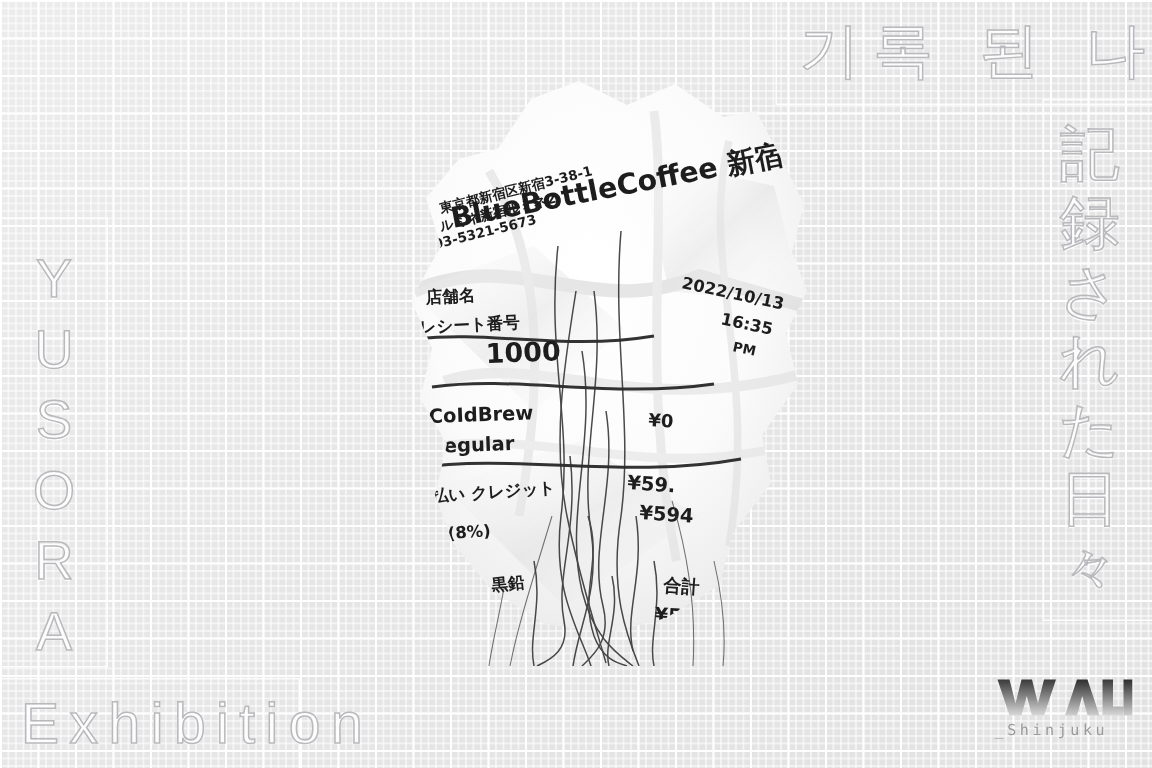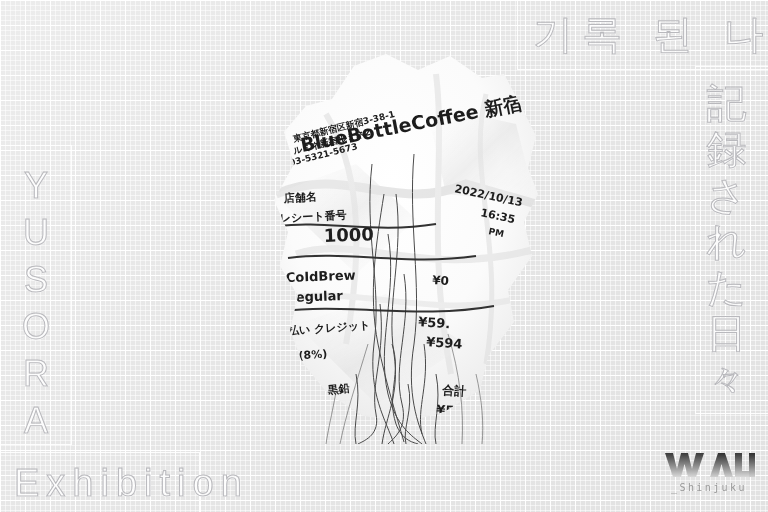--- a/index.html
+++ b/index.html
@@ -68,21 +68,21 @@
   #date-line{font-size:19px;font-weight:700;letter-spacing:-.2px;white-space:nowrap;line-height:1;}
   #date-line .sat{font-size:14px;font-weight:700;letter-spacing:0;}
   #date-line .jp{font-size:16px;font-weight:700;}
   #venue-line{font-size:9px;font-weight:700;letter-spacing:.4px;margin-top:6px;white-space:nowrap;color:#2a2a2a;}
 
   
   #wall-logo{position:absolute;left:663px;top:452px;width:92px;}
   #wall-mark{height:26px;display:block;}
   #wall-sub{
     font-size:10px;letter-spacing:2.4px;color:#9a9a9a;
-    margin-top:4px;text-align:center;white-space:nowrap;
+    margin-top:4px;white-space:nowrap;
     font-family:"DejaVu Sans Mono",monospace;
   }
 
   
   #receipt{position:absolute;left:236px;top:44px;width:320px;height:400px;}
   #receipt svg{display:block;}
   .rtext{font-family:"DejaVu Sans",sans-serif;fill:#1d1d1d;}
 </style>
 </head>
 <body>

